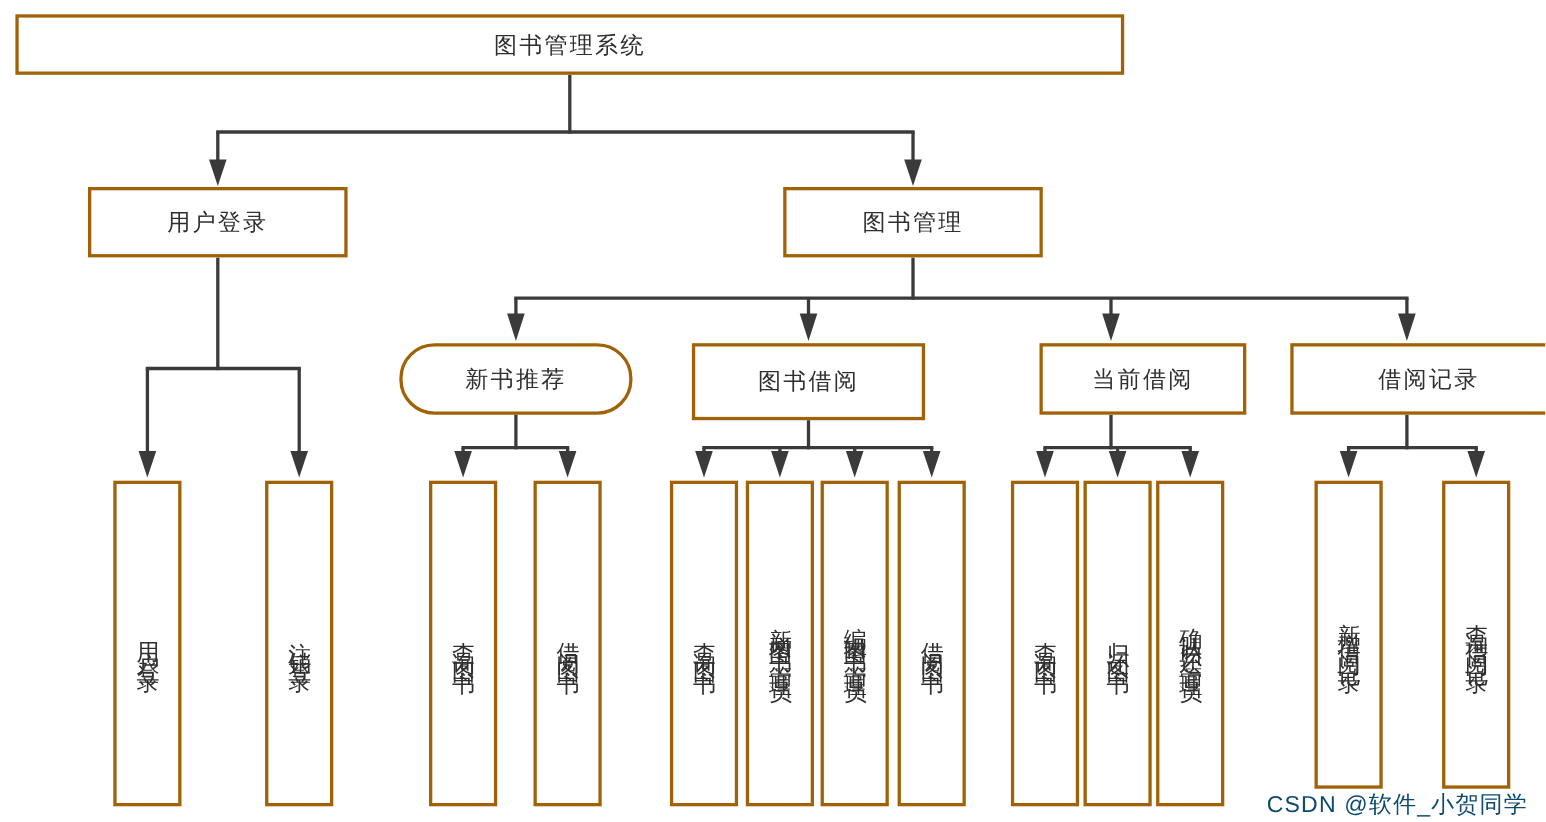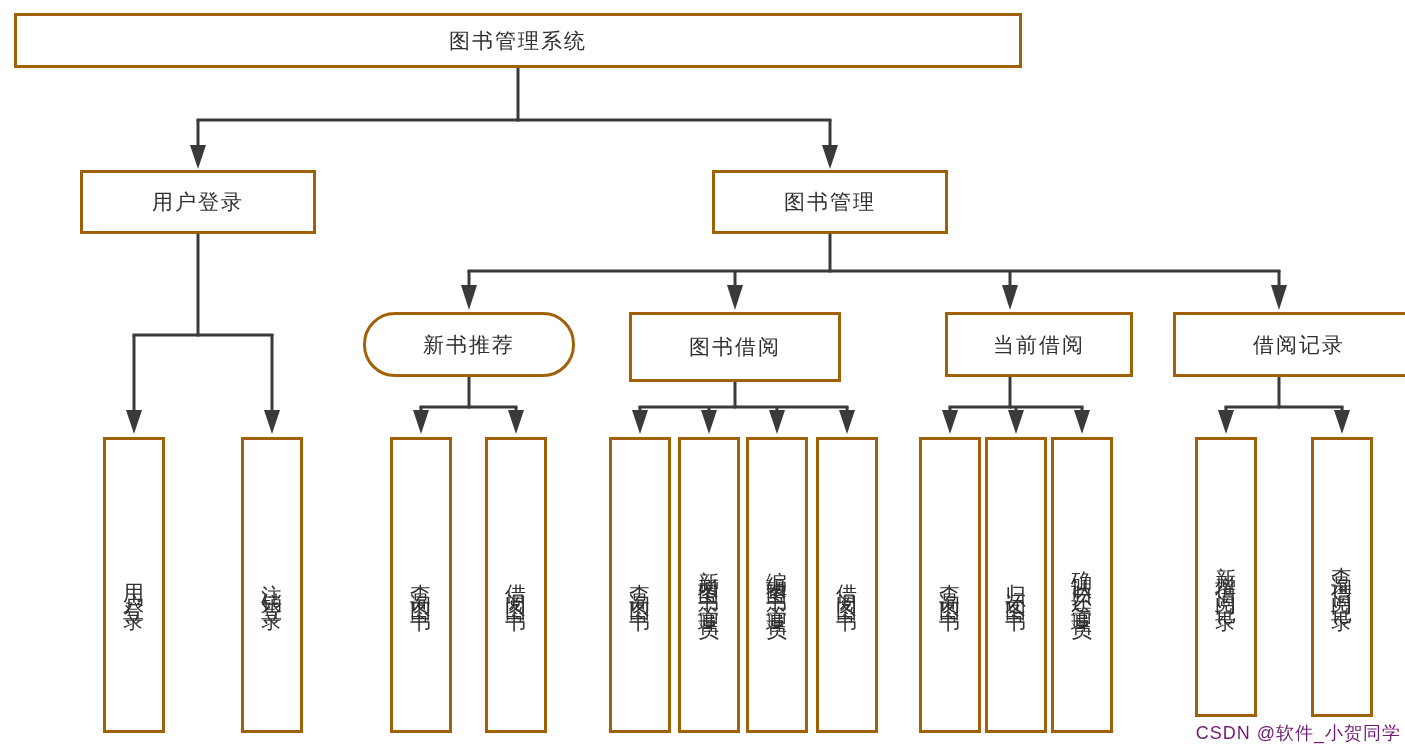--- a/index.html
+++ b/index.html
@@ -41,24 +41,24 @@
   .vbox {
     font-size: 21px;
     writing-mode: vertical-rl;
     text-orientation: mixed;
     letter-spacing: 9px;
     line-height: 1;
     white-space: nowrap;
   }
   .watermark {
     position: absolute;
-    right: 4px;
+    right: 16px;
     bottom: 2px;
-    font-size: 18px;
-    color: #701a75;
+    font-size: 21px;
+    color: #0c4a6e;
     letter-spacing: 1px;
     z-index: 5;
     white-space: nowrap;
   }
 </style>
 </head>
 <body>
 
 <div class="stage">
 

